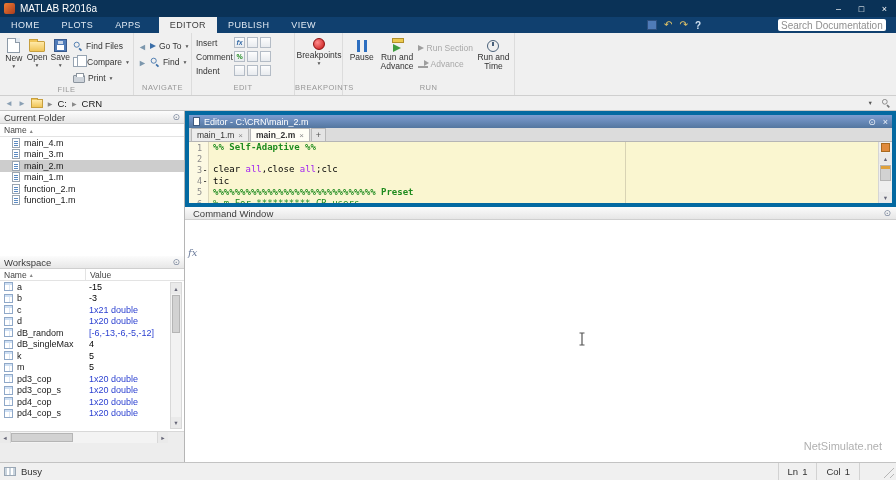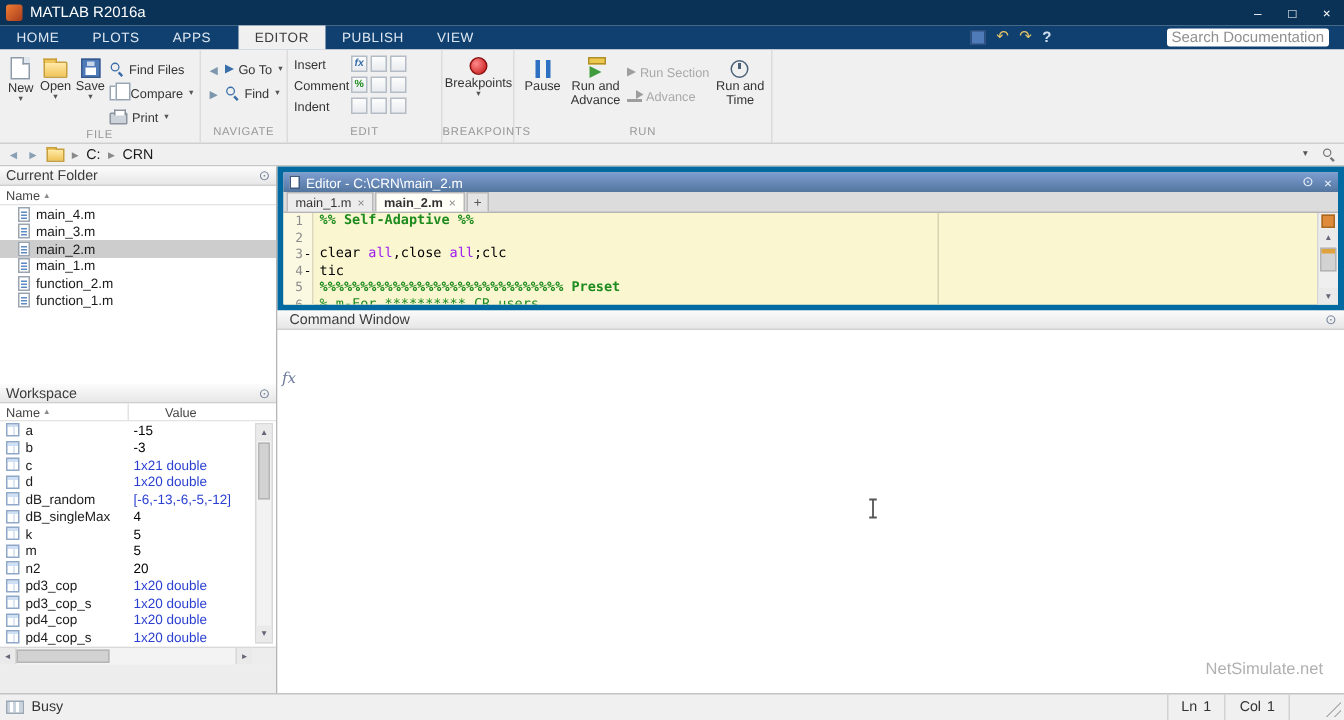--- a/index.html
+++ b/index.html
@@ -94,21 +94,21 @@
   .sort-glyph { font-size:6px; color:#888; margin-left:3px; }
   .cf-list { height:69px; flex:none; background:#fff; }
   .file-row { height:11.5px; display:flex; align-items:center; padding-left:12px; gap:4px; font-size:9px; color:#1a1a1a; }
   .file-row.selected { background:#cdcdcd; }
   .mfile-icon { display:inline-block; width:8px; height:10px; background:#fff; border:1px solid #9aa5b1; position:relative; flex:none; }
   .mfile-icon::after { content:''; position:absolute; left:1px; top:2px; width:4px; height:1px; background:#5b8ac2; box-shadow:0 2px 0 #5b8ac2, 0 4px 0 #5b8ac2; }
   .cf-filler { flex:none; height:50px; background:#fff; }
   .details-bar { height:15px; flex:none; background:#ededed; border-top:1px solid #c9c9c9; border-bottom:1px solid #c9c9c9; display:flex; align-items:center; padding:0 5px; font-size:9px; color:#333; }
   .ws-colheader { height:12px; flex:none; background:#fff; border-bottom:1px solid #e3e3e3; display:flex; align-items:center; font-size:8.5px; color:#444; }
   .ws-colname { width:86px; padding-left:4px; border-right:1px solid #e3e3e3; display:flex; align-items:center; height:100%; }
-  .ws-colvalue { padding-left:4px;margin-left:20px; }
+  .ws-colvalue { padding-left:4px; }
   .ws-rows { height:150px; flex:none; background:#fff; position:relative; overflow:hidden; }
   .ws-row { height:11.5px; display:flex; align-items:center; font-size:9px; }
   .ws-name { width:86px; padding-left:4px; display:flex; align-items:center; color:#1a1a1a; }
   .var-icon { display:inline-block; width:9px; height:9px; margin-right:4px; border:1px solid #8fa8c8; background-color:#fff; background-image:linear-gradient(#cfe0f4 0 2px, rgba(0,0,0,0) 2px), linear-gradient(90deg, rgba(0,0,0,0) 0 4px, #dde7f3 4px 5px, rgba(0,0,0,0) 5px); flex:none; }
   .ws-value { padding-left:3px; }
   .ws-value.plain { color:#000; }
   .ws-value.summary { color:#2a3fd0; }
   .vscroll { position:absolute; right:2px; top:1px; width:12px; height:147px; background:#f2f2f2; border:1px solid #d8d8d8; display:flex; flex-direction:column; }
   .v-arrow { height:11px; flex:none; display:flex; align-items:center; justify-content:center; font-size:5.5px; color:#667; background:#eaeaea; }
   .v-thumb { flex:none; height:38px; margin:1px; background:#d2d2d2; border:1px solid #b5b5b5; }
@@ -442,27 +442,20 @@
         <div class="ws-row">
           <span class="ws-name">
             <span class="var-icon"></span>
             <span>m</span>
           </span>
           <span class="ws-value plain">5</span>
         </div>
         <div class="ws-row">
           <span class="ws-name">
             <span class="var-icon"></span>
-            <span>n2</span>
-          </span>
-          <span class="ws-value plain">20</span>
-        </div>
-        <div class="ws-row">
-          <span class="ws-name">
-            <span class="var-icon"></span>
             <span>pd3_cop</span>
           </span>
           <span class="ws-value summary">1x20 double</span>
         </div>
         <div class="ws-row">
           <span class="ws-name">
             <span class="var-icon"></span>
             <span>pd3_cop_s</span>
           </span>
           <span class="ws-value summary">1x20 double</span>

